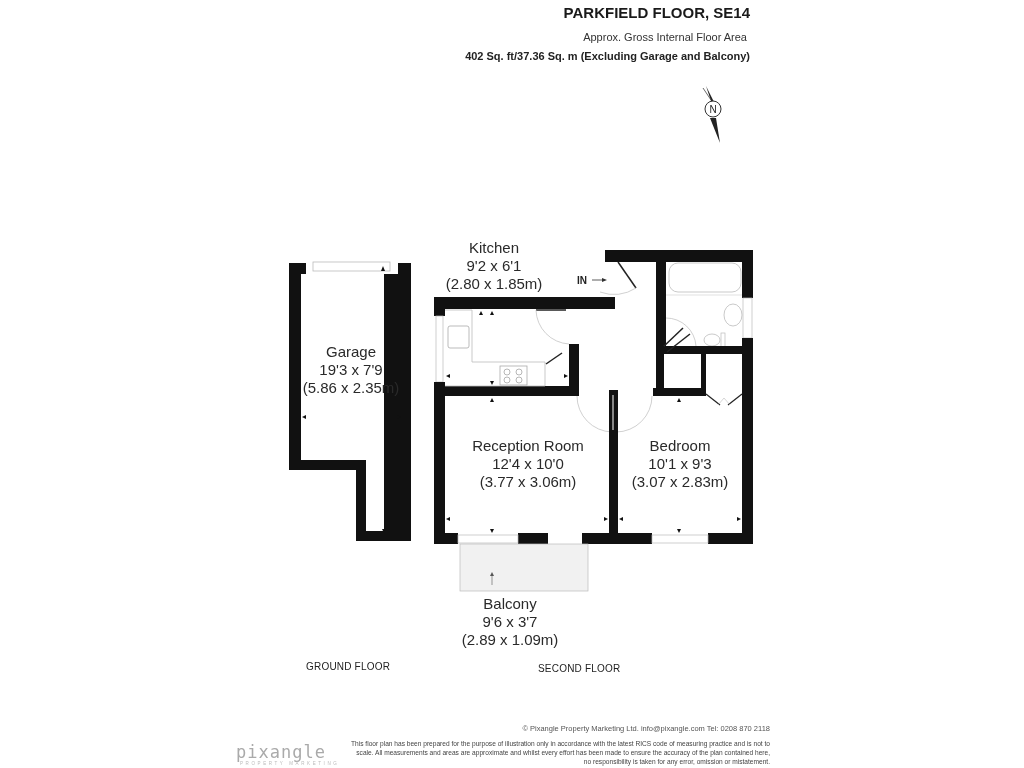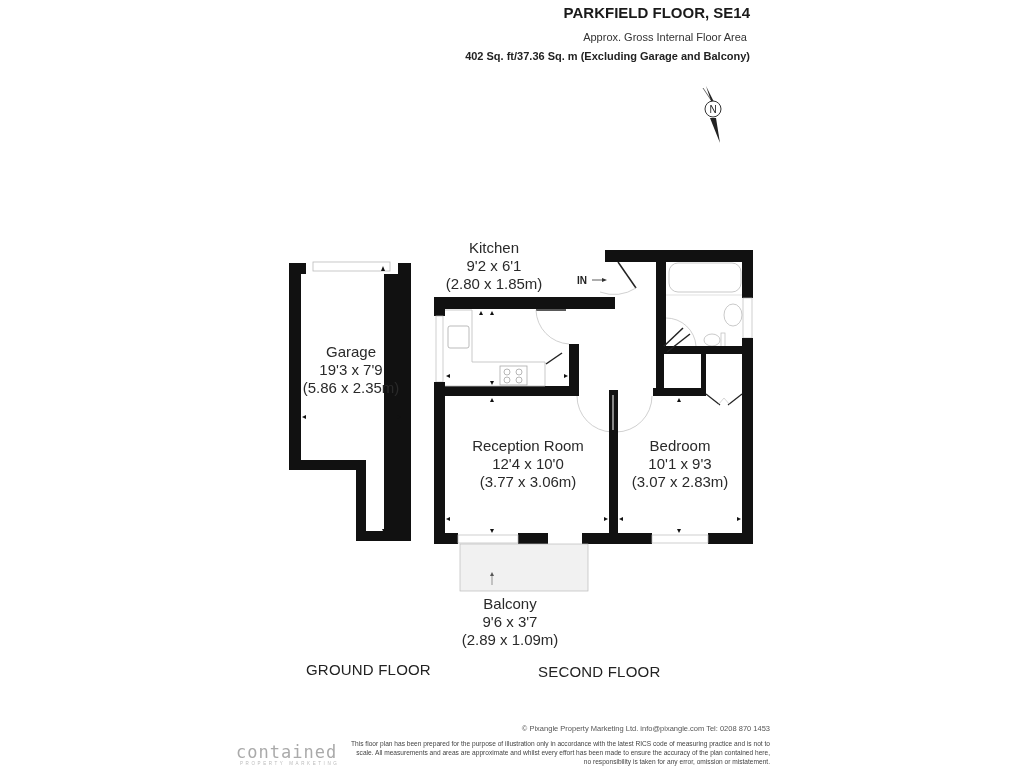--- a/index.html
+++ b/index.html
@@ -3,21 +3,21 @@
 <meta charset="utf-8">
 <style>
   html, body { margin:0; padding:0; background:#ffffff; }
   body { width:1024px; height:768px; position:relative; overflow:hidden; font-family:"Liberation Sans", "DejaVu Sans", sans-serif; color:#222; }
   .abs { position:absolute; }
   .title { right:274px; top:4px; font-weight:bold; font-size:15px; color:#1a1a1a; text-align:right; white-space:nowrap; }
   .subtitle { right:277px; top:31px; font-size:11px; color:#333; text-align:center; white-space:nowrap; }
   .area { right:274px; top:50px; font-weight:bold; font-size:11px; color:#222; text-align:left; white-space:nowrap; }
   .plan { left:0; top:0; width:1024px; height:768px; }
   .room-label { font-family:"Liberation Sans", "DejaVu Sans", sans-serif; font-size:15px; fill:#2a2a2a; text-anchor:middle; }
-  .floor-label { position:absolute; font-size:15px; color:#222; letter-spacing:0.2px; white-space:nowrap; }
+  .floor-label { position:absolute; font-size:10px; color:#222; letter-spacing:0.2px; white-space:nowrap; }
   .copyright { right:254px; top:724px; font-size:7.5px; color:#555; white-space:nowrap; text-align:right; }
   .disclaimer { right:254px; top:739px; width:420px; font-size:6.6px; line-height:9px; color:#444; text-align:right; }
   .logo { left:236px; top:742px; font-family:"DejaVu Sans Mono", "Liberation Mono", monospace; font-size:17px; color:#aaa; letter-spacing:1px; }
   .logo-sub { left:240px; top:761px; font-size:4.5px; color:#bbb; letter-spacing:2.6px; }
 </style>
 </head>
 <body>
 
 <div class="abs title">PARKFIELD FLOOR, SE14</div>
 <div class="abs subtitle">Approx. Gross Internal Floor Area</div>
@@ -181,16 +181,16 @@
 
     <text class="room-label" x="510" y="609">Balcony</text>
     <text class="room-label" x="510" y="627">9'6 x 3'7</text>
     <text class="room-label" x="510" y="645">(2.89 x 1.09m)</text>
   </g>
 </svg>
 
 <div class="floor-label" style="left:306px; top:661px;">GROUND FLOOR</div>
 <div class="floor-label" style="left:538px; top:663px;">SECOND FLOOR</div>
 
-<div class="abs copyright">© Pixangle Property Marketing Ltd. info@pixangle.com Tel: 0208 870 1453</div>
+<div class="abs copyright">© Pixangle Property Marketing Ltd. info@pixangle.com Tel: 0208 870 2118</div>
 <div class="abs disclaimer">This floor plan has been prepared for the purpose of illustration only in accordance with the latest RICS code of measuring practice and is not to scale. All measurements and areas are approximate and whilst every effort has been made to ensure the accuracy of the plan contained here, no responsibility is taken for any error, omission or mistatement.</div>
-<div class="abs logo">contained</div>
+<div class="abs logo">pixangle</div>
 <div class="abs logo-sub">PROPERTY MARKETING</div>
 
 </body></html>

